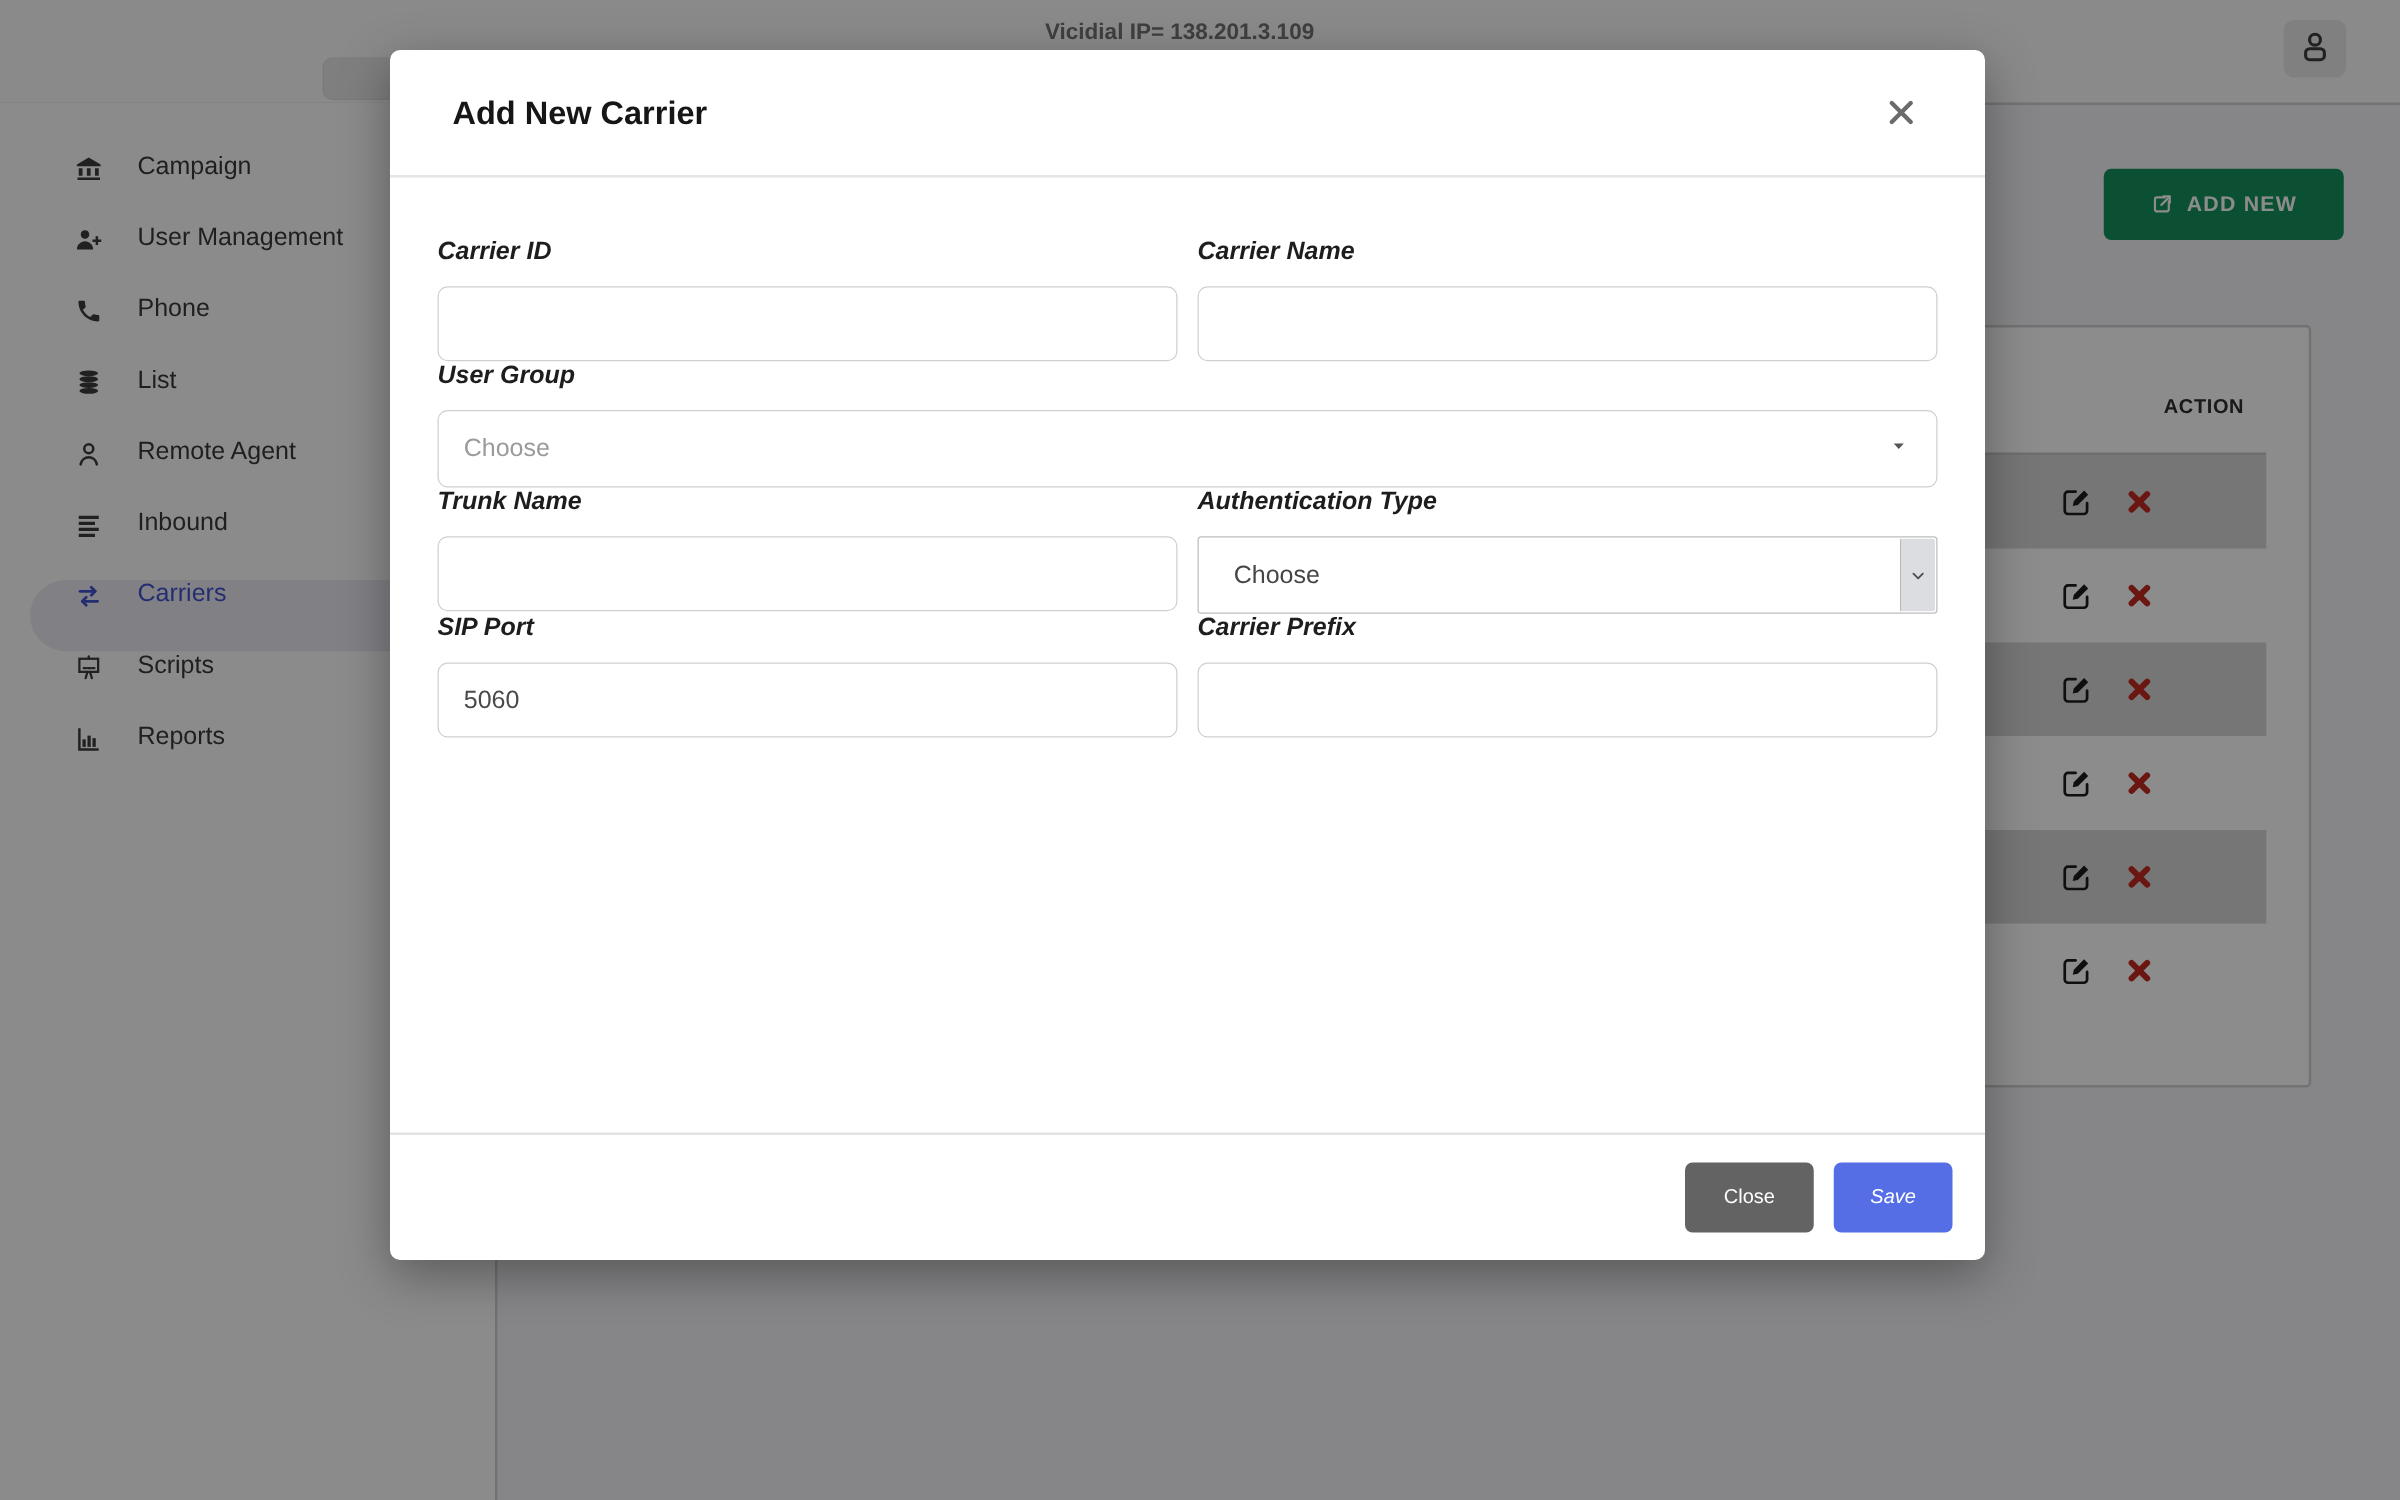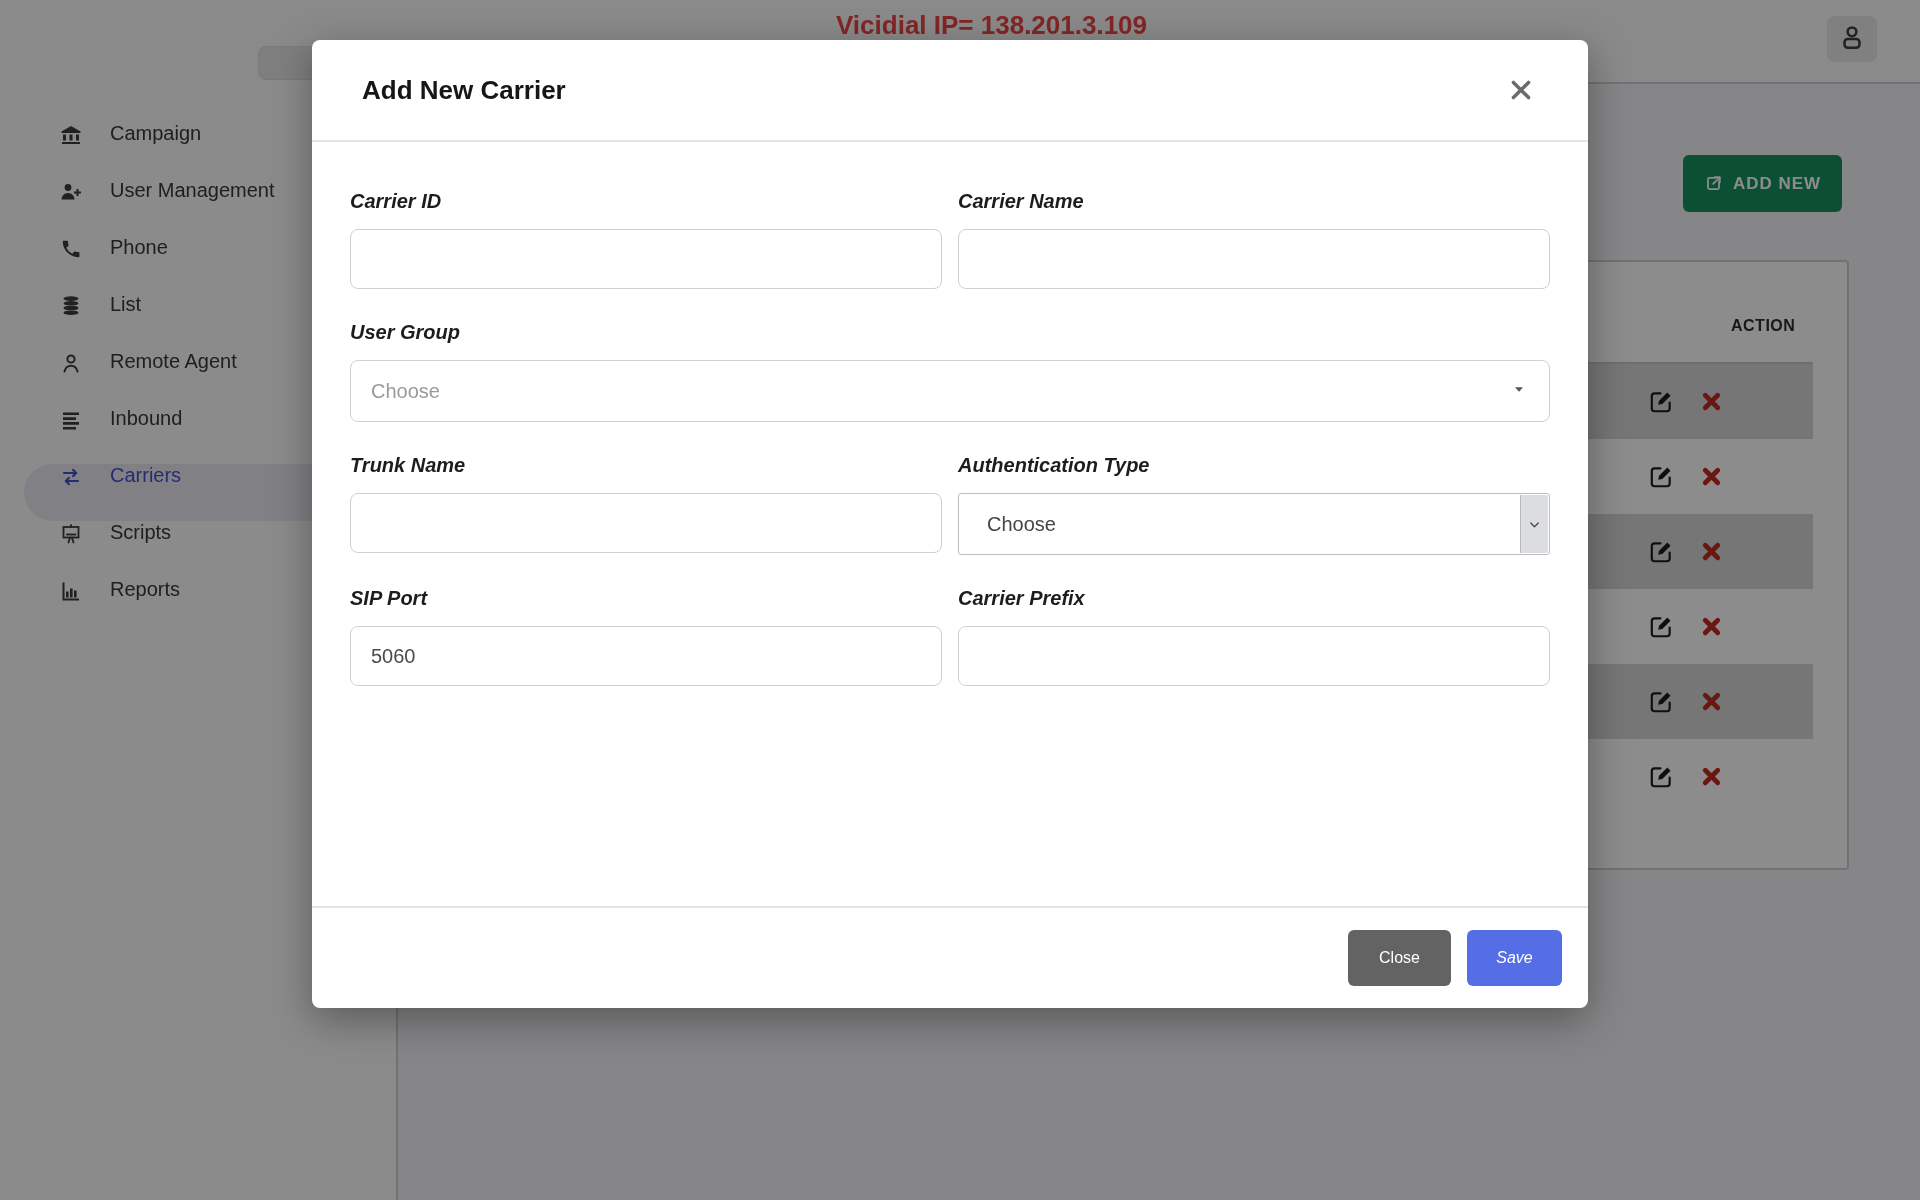--- a/index.html
+++ b/index.html
@@ -2,40 +2,40 @@
 <html><head>
 <meta charset="utf-8">
 <style>
   html,body{margin:0;padding:0;width:1920px;height:1200px;overflow:hidden;
     font-family:"Liberation Sans",sans-serif;background:#fff;}
   .stage{position:relative;width:1920px;height:1200px;background:#f4f4f7;overflow:hidden;}
 
   
   .topbar{position:absolute;left:0;top:0;width:1920px;height:82px;background:#fbfbfd;
     border-bottom:2px solid #cfcfcf;z-index:1;}
-  .page-title{position:absolute;left:836px;top:10px;width:340px;font-size:26px;font-weight:bold;
-    color:#ef4444;line-height:30px;white-space:nowrap;}
+  .page-title{position:absolute;left:836px;top:10px;width:340px;font-size:18px;font-weight:bold;
+    color:#737373;line-height:30px;white-space:nowrap;}
   .search-sliver{position:absolute;left:258px;top:46px;width:260px;height:32px;background:#e7e7ea;
     border-radius:8px;border:1px solid #dedee2;}
   .avatar-btn{position:absolute;left:1827px;top:16px;width:50px;height:46px;background:#e9e9ec;
     border-radius:8px;display:flex;align-items:center;justify-content:center;color:#3c3c3c;cursor:pointer;}
 
   .sidebar{position:absolute;left:0;top:82px;width:396px;height:1118px;background:#fdfdfe;
     border-right:2px solid #d0d0d0;z-index:1;}
   .side-list{margin-top:40px;}
   .side-item{height:57px;margin:0 24px;padding-left:34px;display:flex;align-items:flex-start;
     border-radius:30px;cursor:pointer;color:#3a3a3a;}
   .side-item .icn{width:26px;height:26px;margin-right:26px;display:flex;align-items:center;
     justify-content:center;color:#3d3d3d;flex:0 0 26px;}
   .side-item .lbl{font-size:20px;font-weight:500;}
   .side-item.active{background:#ececf2;}
   .side-item.active,.side-item.active .icn{color:#4353d0;}
-  .add-new-btn{position:absolute;left:1683px;top:135px;width:159px;height:57px;background:#17935f;
+  .add-new-btn{position:absolute;left:1683px;top:135px;width:192px;height:57px;background:#17935f;
     border:none;border-radius:6px;color:#fff;font-family:inherit;font-size:17px;font-weight:bold;
-    letter-spacing:1px;display:flex;align-items:center;justify-content:center;gap:10px;cursor:pointer;margin-top:20px;}
+    letter-spacing:1px;display:flex;align-items:center;justify-content:center;gap:10px;cursor:pointer;}
   .card{position:absolute;left:420px;top:260px;width:1425px;height:606px;background:#fff;
     border:2px solid #cfcfcf;border-radius:4px;}
   .action-header{position:absolute;left:1731px;top:317px;font-size:16px;font-weight:bold;
     color:#2f2f2f;letter-spacing:0.5px;}
   .rows{position:absolute;left:1450px;top:362px;width:363px;border-top:2px solid #c9c9c9;}
   .t-row{height:75px;display:flex;align-items:center;padding-left:197px;gap:22px;background:#fff;}
   .t-row.striped{background:#d8d8d8;}
   .icon-btn{background:none;border:none;padding:0;width:28px;height:28px;display:flex;
     align-items:center;justify-content:center;cursor:pointer;}
   .edit-ic{color:#1d1d1d;}
@@ -45,21 +45,21 @@
   .overlay{position:absolute;inset:0;background:rgba(0,0,0,0.45);z-index:10;}
   .modal{position:absolute;left:312px;top:40px;width:1276px;height:968px;background:#fff;
     border-radius:8px;box-shadow:0 12px 40px rgba(0,0,0,0.35);z-index:20;}
   .modal-header{height:102px;display:flex;align-items:center;padding:0 50px;
     border-bottom:2px solid #e5e5e5;box-sizing:border-box;}
   .modal-title{font-size:26px;font-weight:bold;color:#161616;}
   .modal-close{margin-left:auto;background:none;border:none;padding:4px;cursor:pointer;color:#6b6b6b;
     display:flex;align-items:center;justify-content:center;}
   .modal-body{padding:0 38px;}
   .grid2{display:grid;grid-template-columns:1fr 1fr;column-gap:16px;}
-  .form-row{margin-top:32px;}
+  .form-row{}
   .f-label{display:block;font-size:20px;font-weight:bold;color:#1d1d1d;margin-bottom:16px;font-style:italic;}
   .txt-input{width:100%;box-sizing:border-box;height:60px;border:1.5px solid #cfcfcf;border-radius:8px;
     padding:0 20px;font-family:inherit;font-size:20px;color:#4a4a4a;background:#fff;outline:none;}
   .sel-box{position:relative;height:62px;border:1.5px solid #cfcfcf;border-radius:8px;background:#fff;
     display:flex;align-items:center;padding:0 20px;box-sizing:border-box;cursor:pointer;}
   .sel-box .ph{font-size:20px;color:#9a9a9a;}
   .sel-box .caret{position:absolute;right:22px;top:50%;transform:translateY(-50%);color:#555;}
   .native-sel{position:relative;height:62px;border:1.5px solid #bdbdbd;border-radius:3px;background:#fff;
     display:flex;align-items:center;padding:0 28px;box-sizing:border-box;cursor:pointer;}
   .native-sel .val{font-size:20px;color:#454545;}

